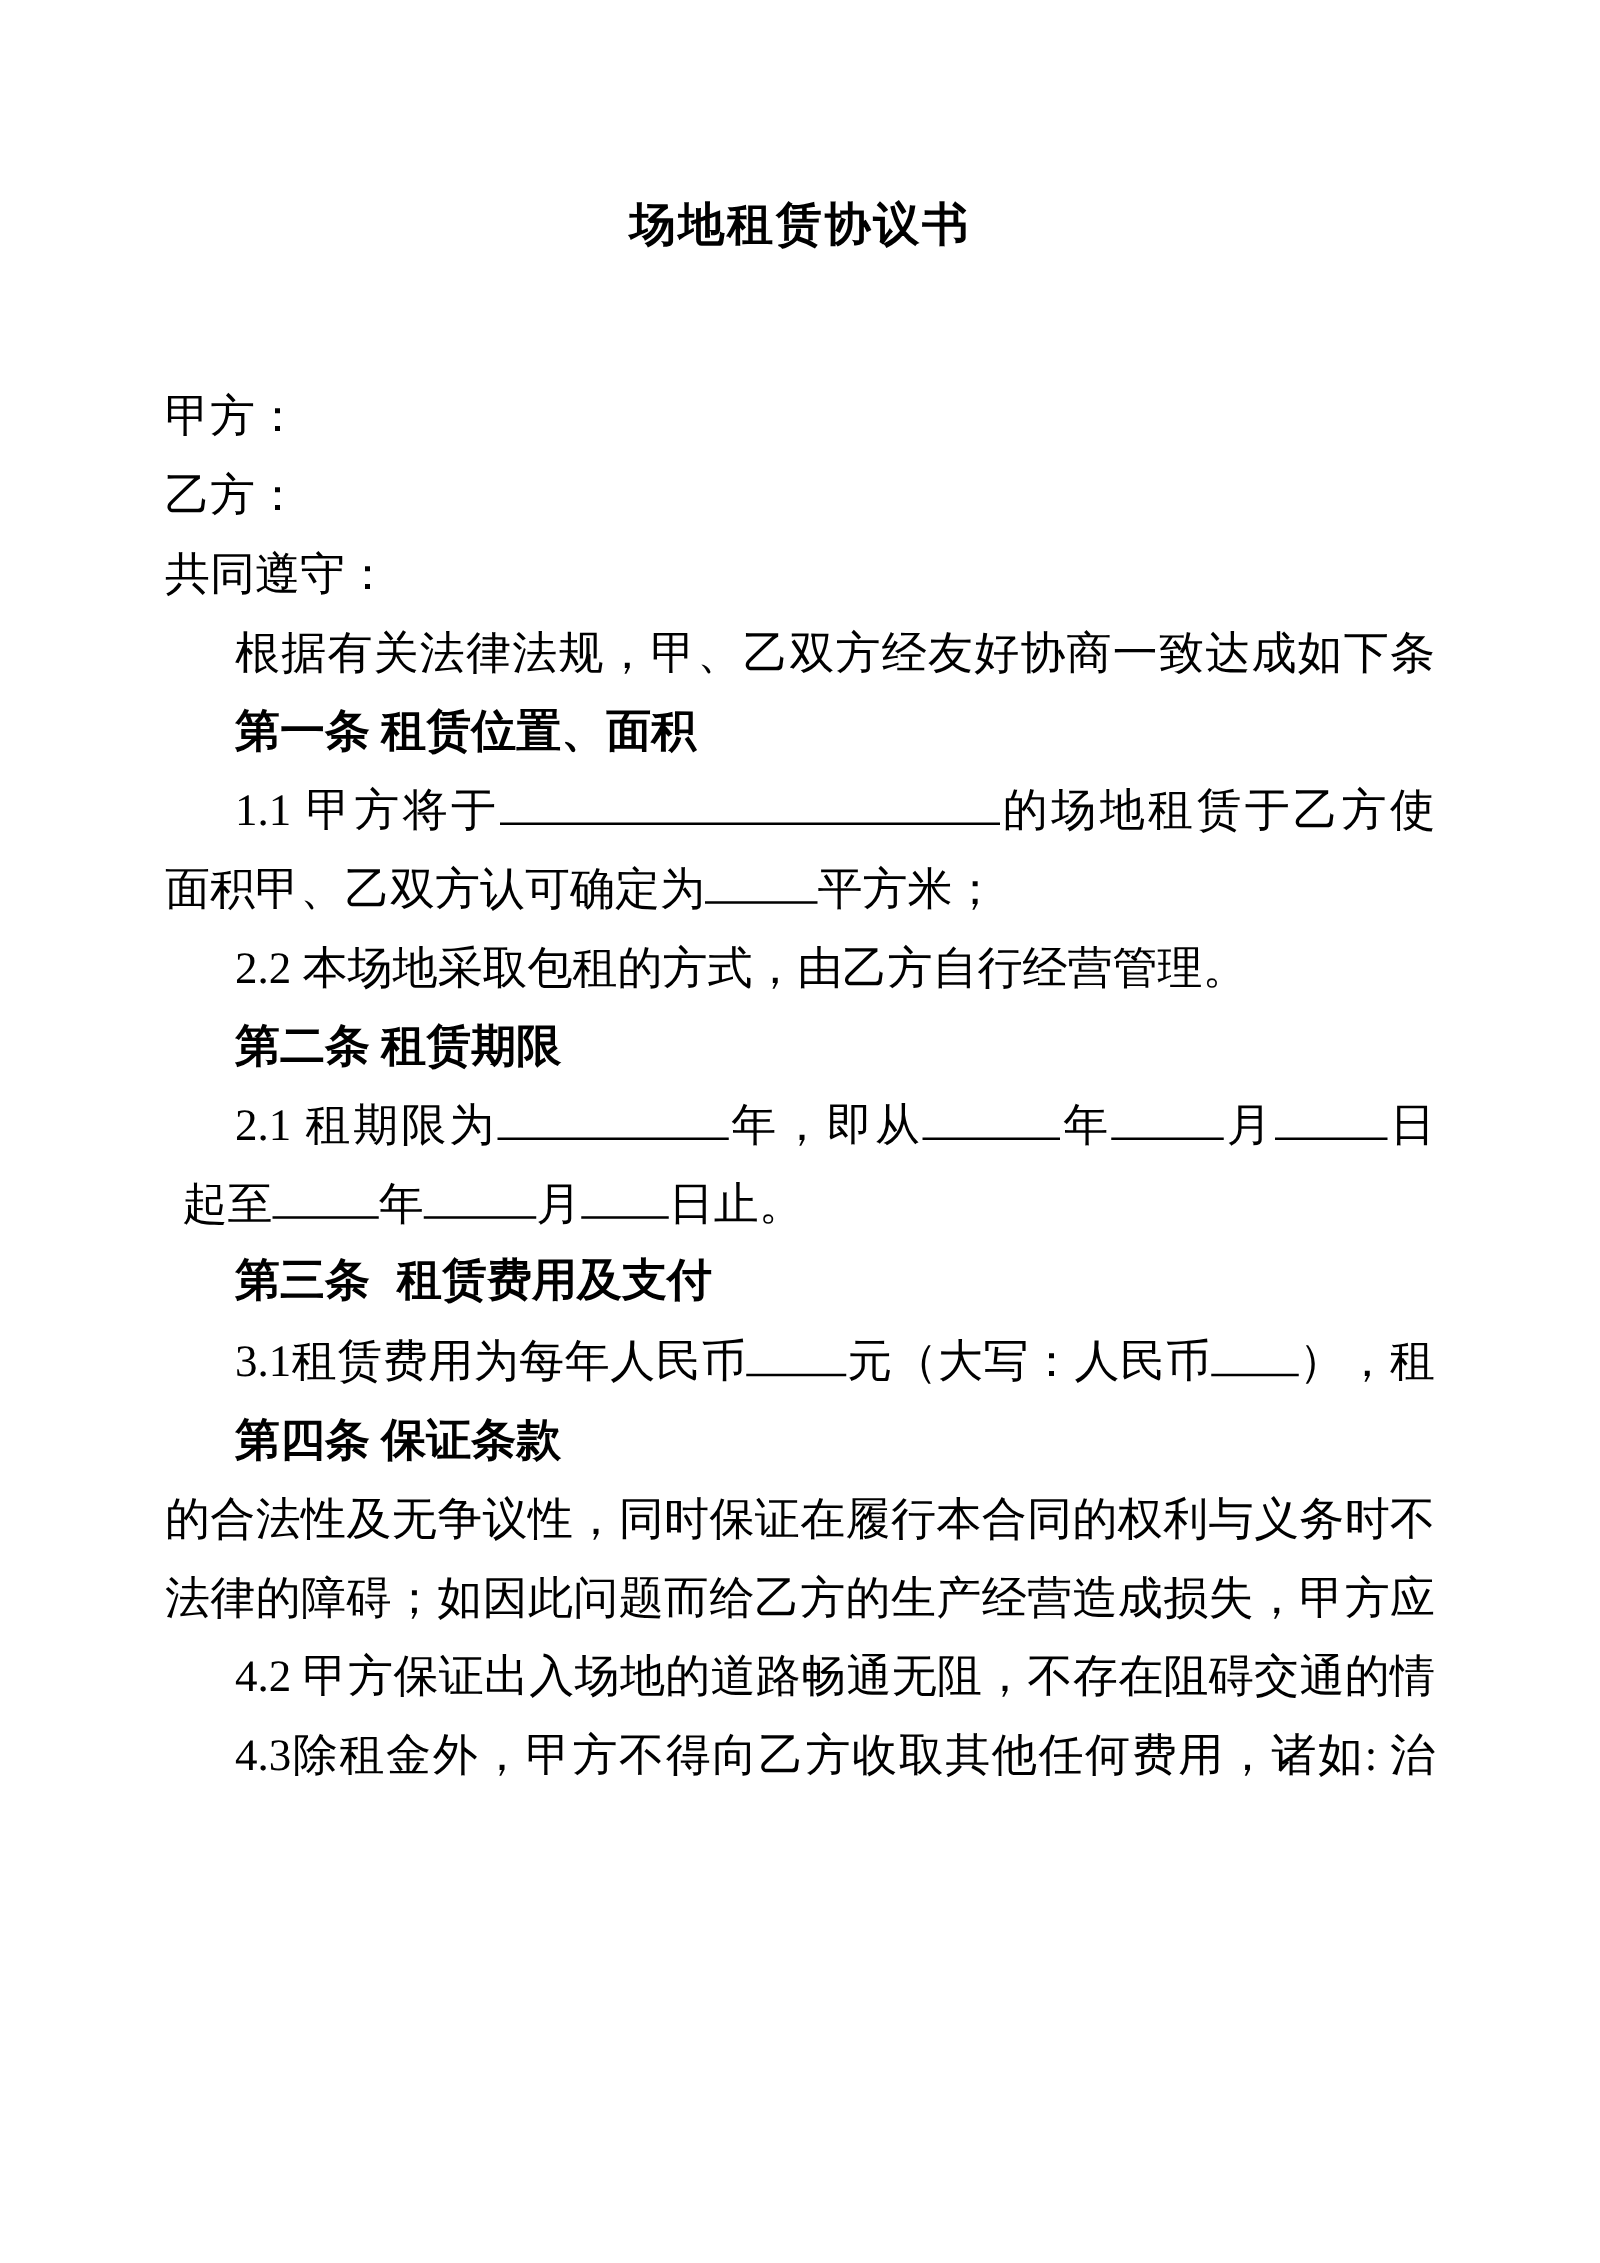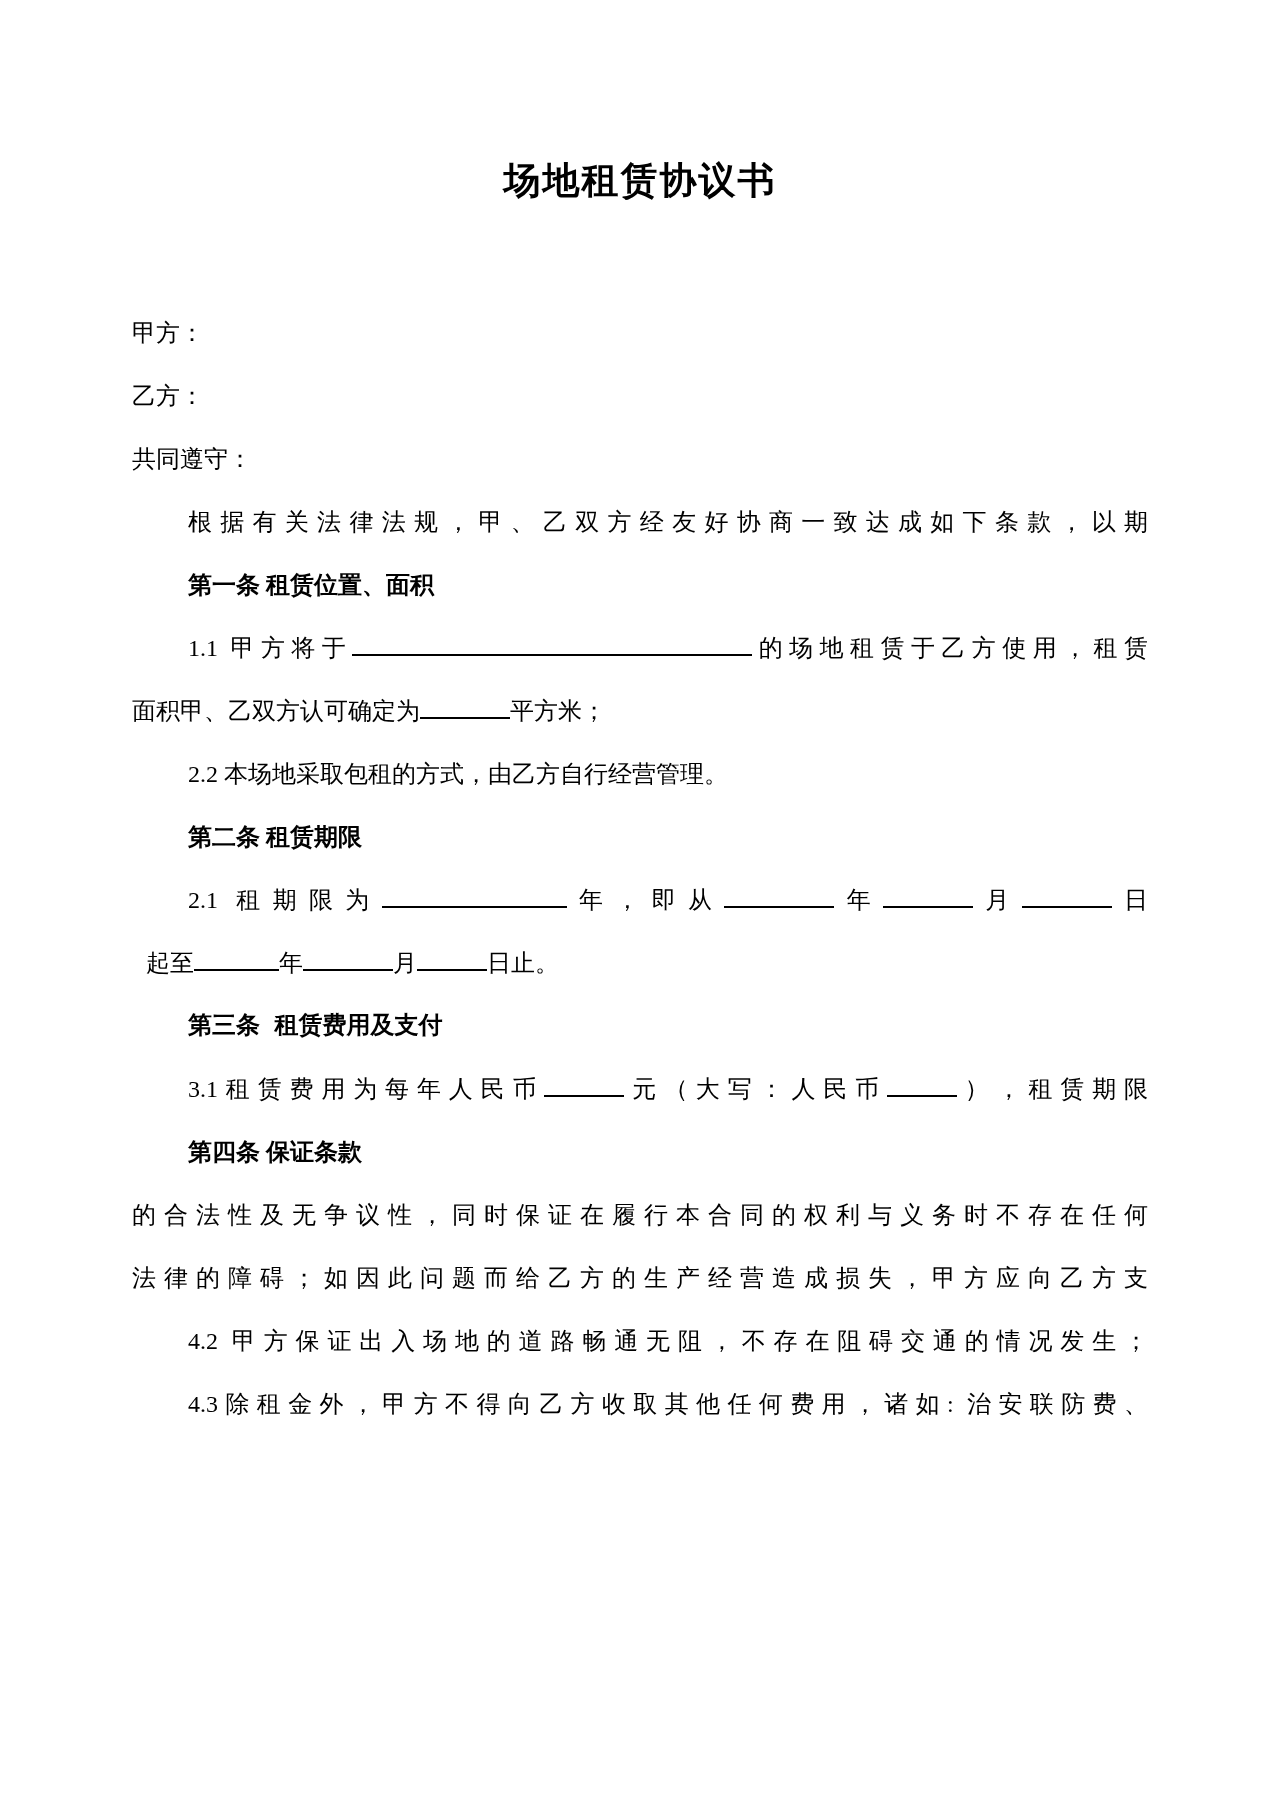--- a/index.html
+++ b/index.html
@@ -24,21 +24,21 @@
     margin: 0;
     padding-top: 152px;
     text-align: center;
     font-size: 37px;
     line-height: 58px;
     font-weight: bold;
     letter-spacing: 2px;
   }
   .doc-body {
     margin-top: 92px;
-    font-size: 24px;
+    font-size: 36px;
   }
   .line {
     line-height: 63px;
     height: 63px;
     text-align: left;
     white-space: normal;
     overflow: hidden;
   }
   .line.full {
     text-align: justify;

